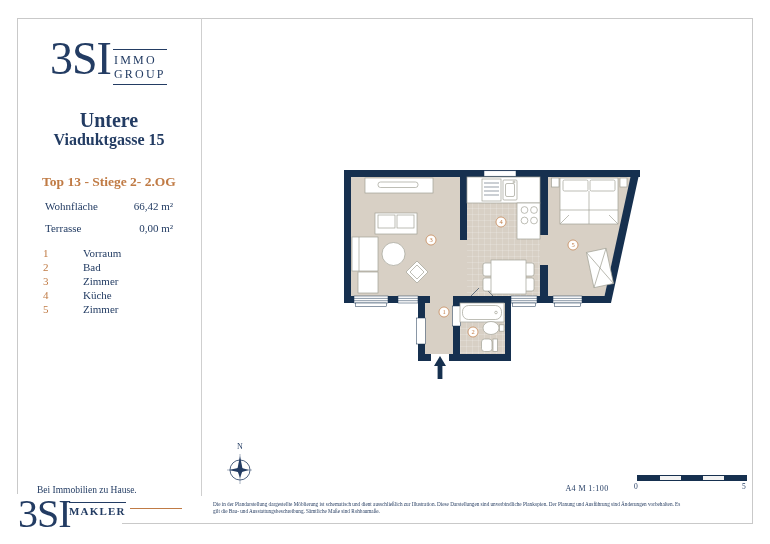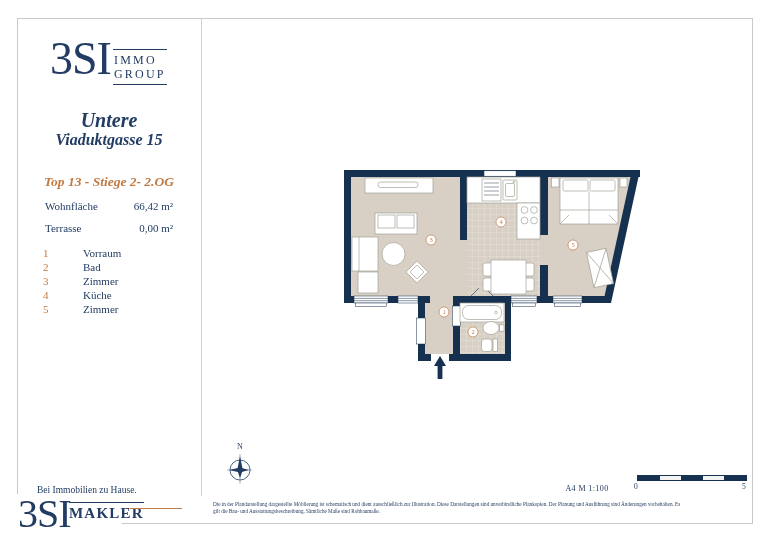--- a/index.html
+++ b/index.html
@@ -7,21 +7,21 @@
         font-family:"Liberation Serif", serif;color:#233c63;border-radius:6px;}
   .abs{position:absolute;}
   
   #frame{left:17px;top:18px;width:734px;height:504px;border:1px solid #c9c9c9;}
   #sep{left:201px;top:18px;width:1px;height:478px;background:#cfcfcf;}
   
   #logo-big{left:50px;top:36px;font-size:46px;letter-spacing:-1px;line-height:1;color:#233c63;}
   #logo-group{left:113px;top:49px;border-top:1.5px solid #233c63;border-bottom:1.5px solid #233c63;
               padding:2.5px 1px;font-size:12px;letter-spacing:2.2px;line-height:1.2;color:#233c63;text-align:left;}
   
-  .side-center{left:17px;width:184px;text-align:center;font-style:italic;}
+  .side-center{left:17px;width:184px;text-align:center;}
   #addr1{top:109px;font-size:20px;font-weight:600;}
   #addr2{top:131px;font-size:16px;font-weight:600;}
   #city{top:156px;font-size:13px;font-weight:700;}
   #unit{top:174px;font-size:13.5px;font-weight:700;color:#c07b45;}
   
   .area-row{left:45px;width:128px;display:flex;justify-content:space-between;font-size:11px;}
   #area0{top:200px;text-align:center;}#area1{top:222px;}
   
   #legend{left:43px;top:246px;width:140px;}
   .leg-row{display:flex;height:14px;font-size:11px;line-height:14px;}
@@ -36,21 +36,21 @@
   #scalebar{left:637px;top:475px;width:110px;height:6px;border:1px solid #16304f;display:flex;box-sizing:border-box;}
   .seg{flex:1;height:100%;}
   .seg.d{background:#16304f;}
   .seg.l{background:#f2f2f2;}
   #s0{left:634px;top:482px;font-size:7.5px;}
   #s5{left:742px;top:482px;font-size:7.5px;}
   
   #tagline{left:37px;top:485px;font-size:9.5px;color:#233c63;}
   #logo2patch{left:14px;top:494px;width:108px;height:44px;background:#fff;}
   #logo2{left:18px;top:494px;font-size:40px;letter-spacing:-1px;line-height:1;color:#233c63;}
-  #makler{left:69px;top:502px;border-top:1.2px solid #233c63;padding-top:2px;font-size:15px;font-weight:700;
+  #makler{left:69px;top:502px;border-top:1.2px solid #233c63;padding-top:2px;font-size:11px;font-weight:700;
           letter-spacing:1.2px;color:#233c63;}
   #orangeline{left:130px;top:508px;width:52px;height:1px;background:#c07b45;}
   #disclaimer{left:213px;top:501px;width:536px;font-size:5.2px;line-height:6.6px;color:#2a4064;}
 </style>
 </head>
 <body>
 
 <div id="page">
 
   <div id="frame" class="abs"></div>

